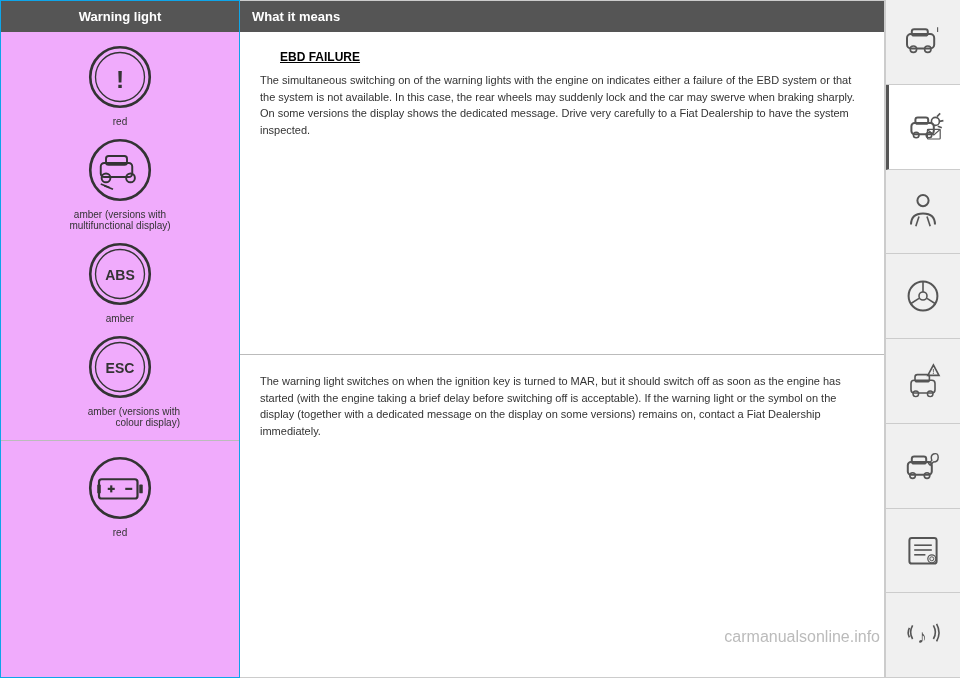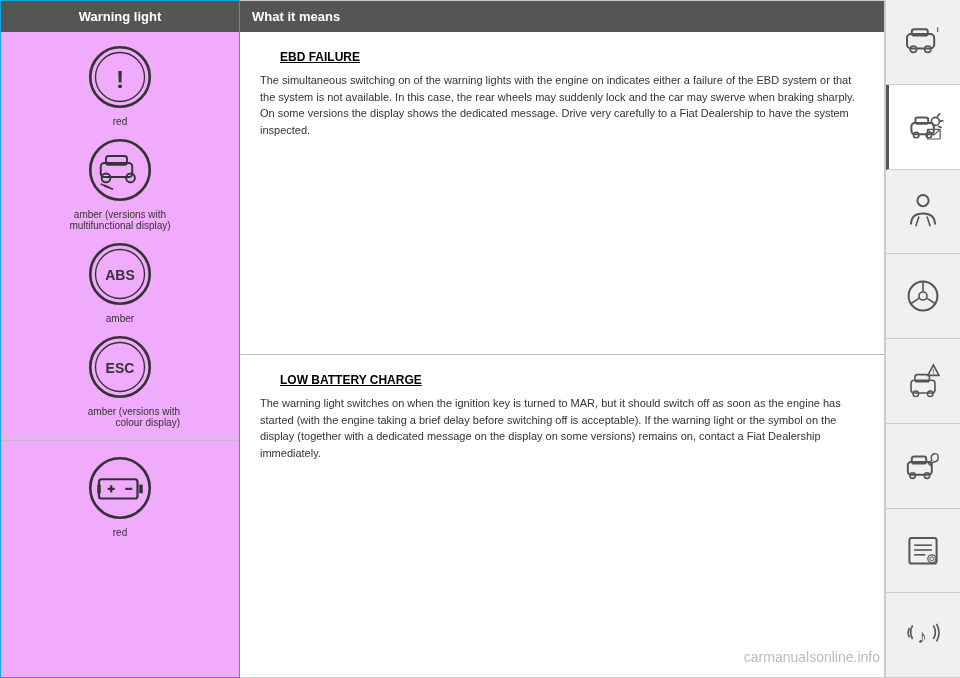--- a/index.html
+++ b/index.html
@@ -145,23 +145,23 @@
       border-left: 3px solid #555;
     }
 
     .nav-item svg {
       width: 40px;
       height: 40px;
     }
 
     .watermark {
       position: absolute;
-      bottom: 13px;
+      bottom: 32px;
       right: 80px;
-      font-size: 14px;
+      font-size: 16px;
       color: #bbb;
     }
   </style>
 </head>
 <body>
 
 <div class="main-container">
 
   <div class="warning-column">
     <div class="warning-header">Warning light</div>
@@ -238,21 +238,20 @@
   <div class="content-column">
     <div class="content-header">What it means</div>
     <div class="content-body">
 
       <div class="content-section">
         <div class="section-title">EBD FAILURE</div>
         <div class="section-text">The simultaneous switching on of the warning lights with the engine on indicates either a failure of the EBD system or that the system is not available. In this case, the rear wheels may suddenly lock and the car may swerve when braking sharply. On some versions the display shows the dedicated message. Drive very carefully to a Fiat Dealership to have the system inspected.</div>
       </div>
 
       <div class="content-section">
-        <div class="section-title">LOW BATTERY CHARGE</div>
         <div class="section-text">The warning light switches on when the ignition key is turned to MAR, but it should switch off as soon as the engine has started (with the engine taking a brief delay before switching off is acceptable). If the warning light or the symbol on the display (together with a dedicated message on the display on some versions) remains on, contact a Fiat Dealership immediately.</div>
       </div>
 
     </div>
   </div>
 
   <div class="right-sidebar">
 
     <div class="nav-item">
       <svg viewBox="0 0 50 50">

